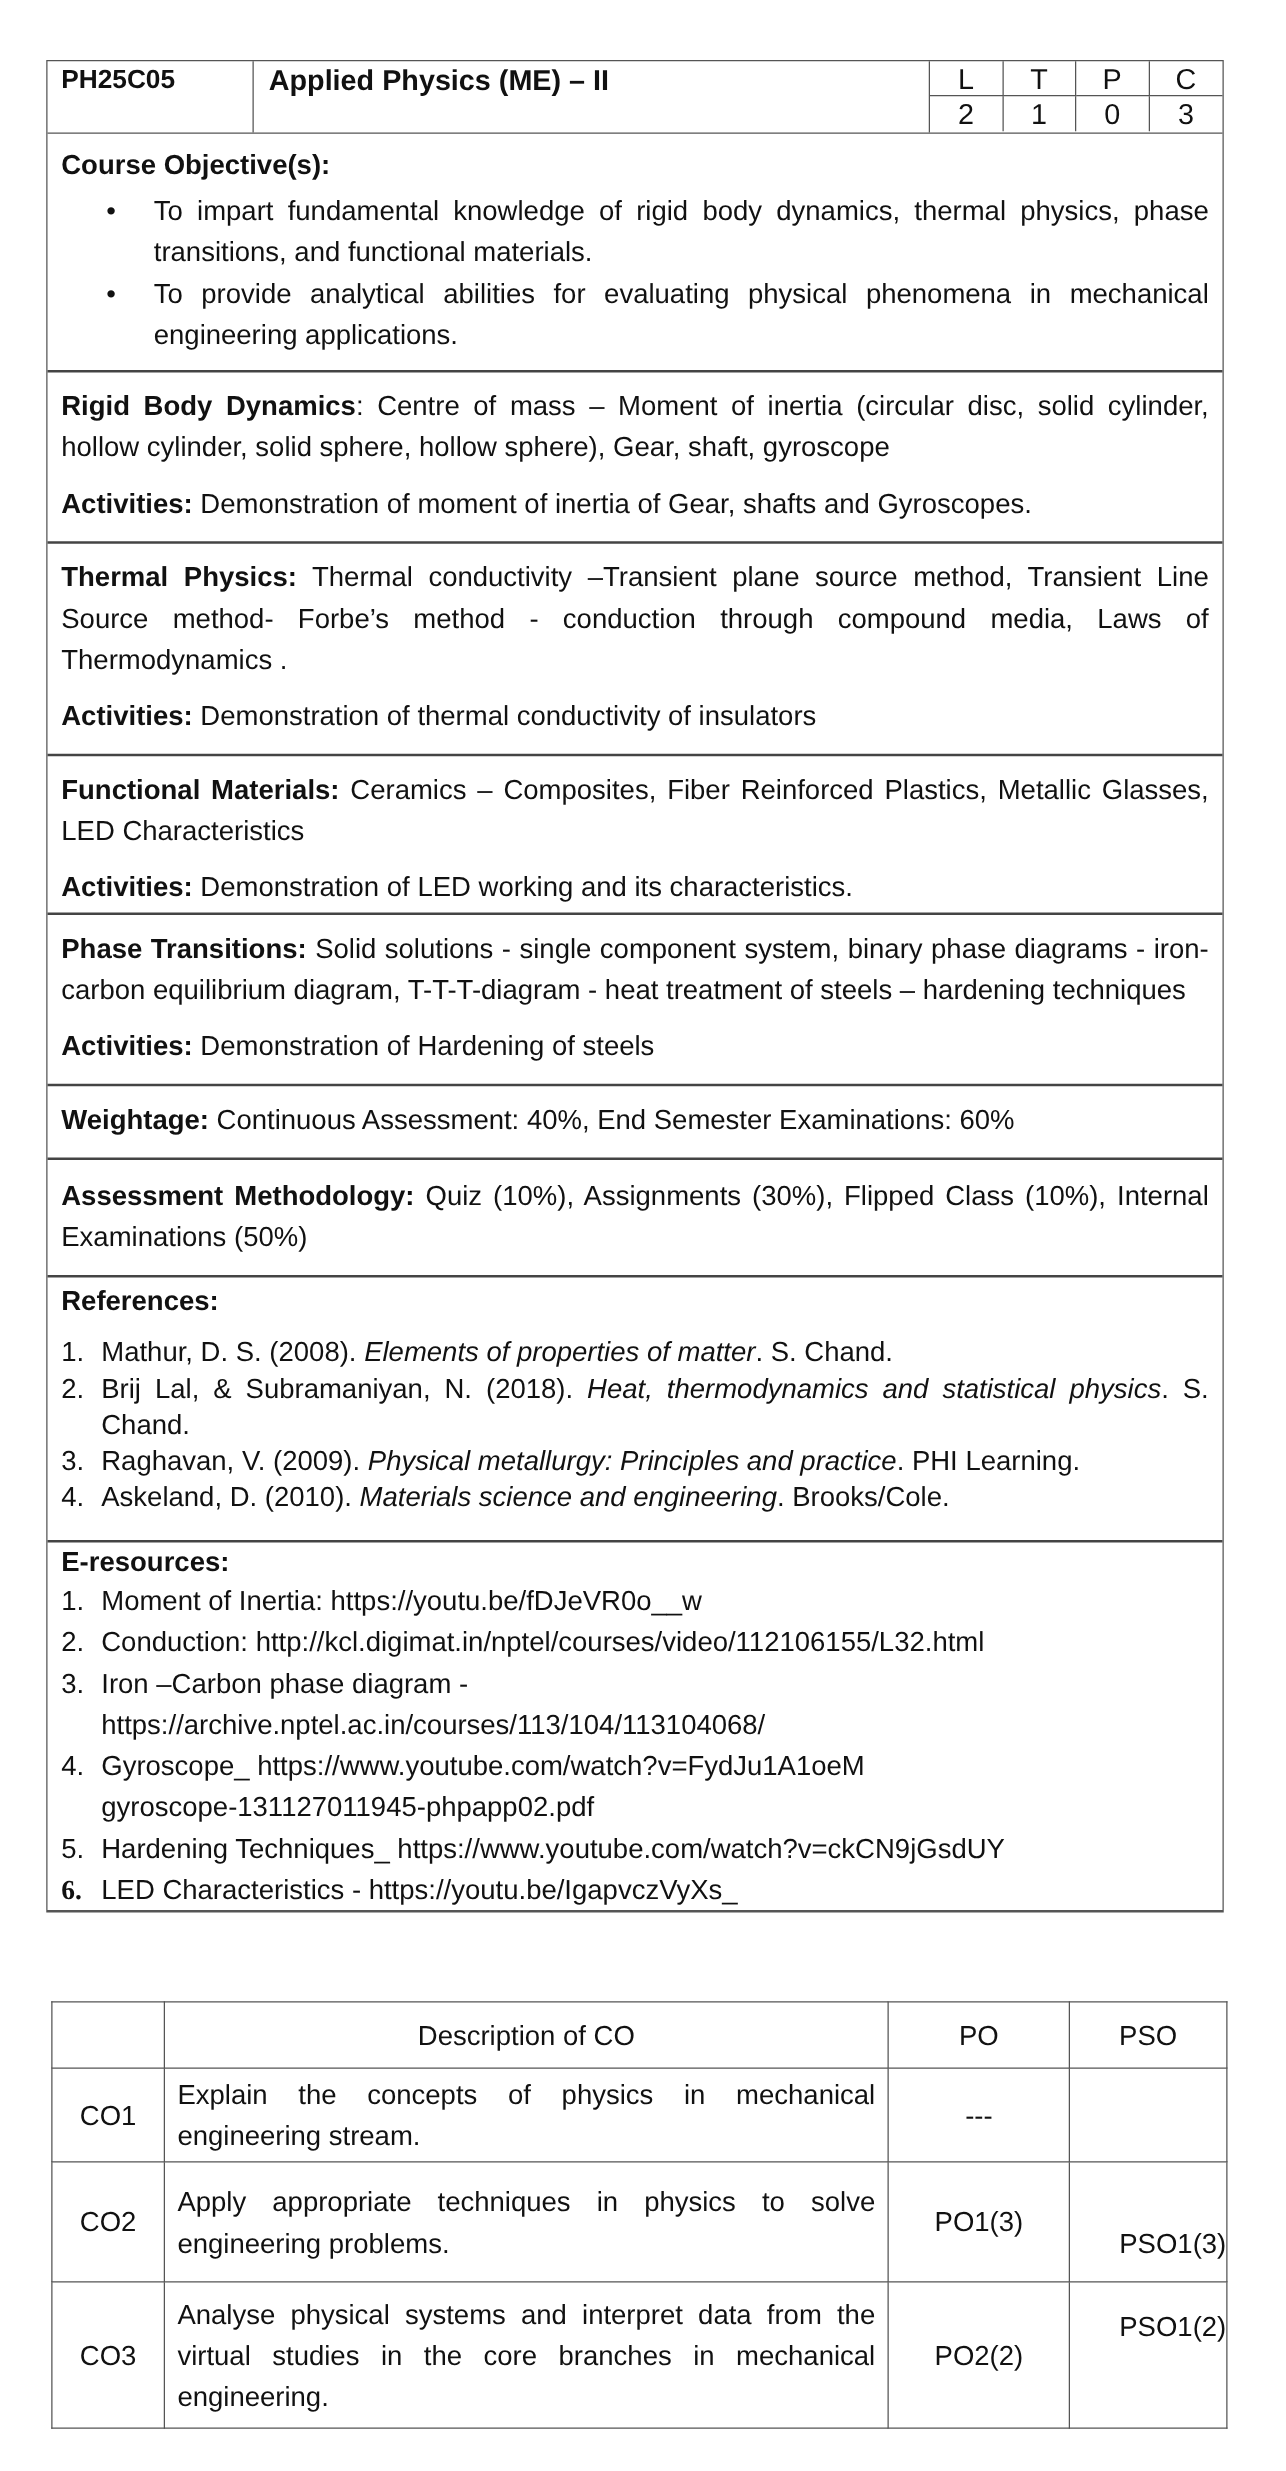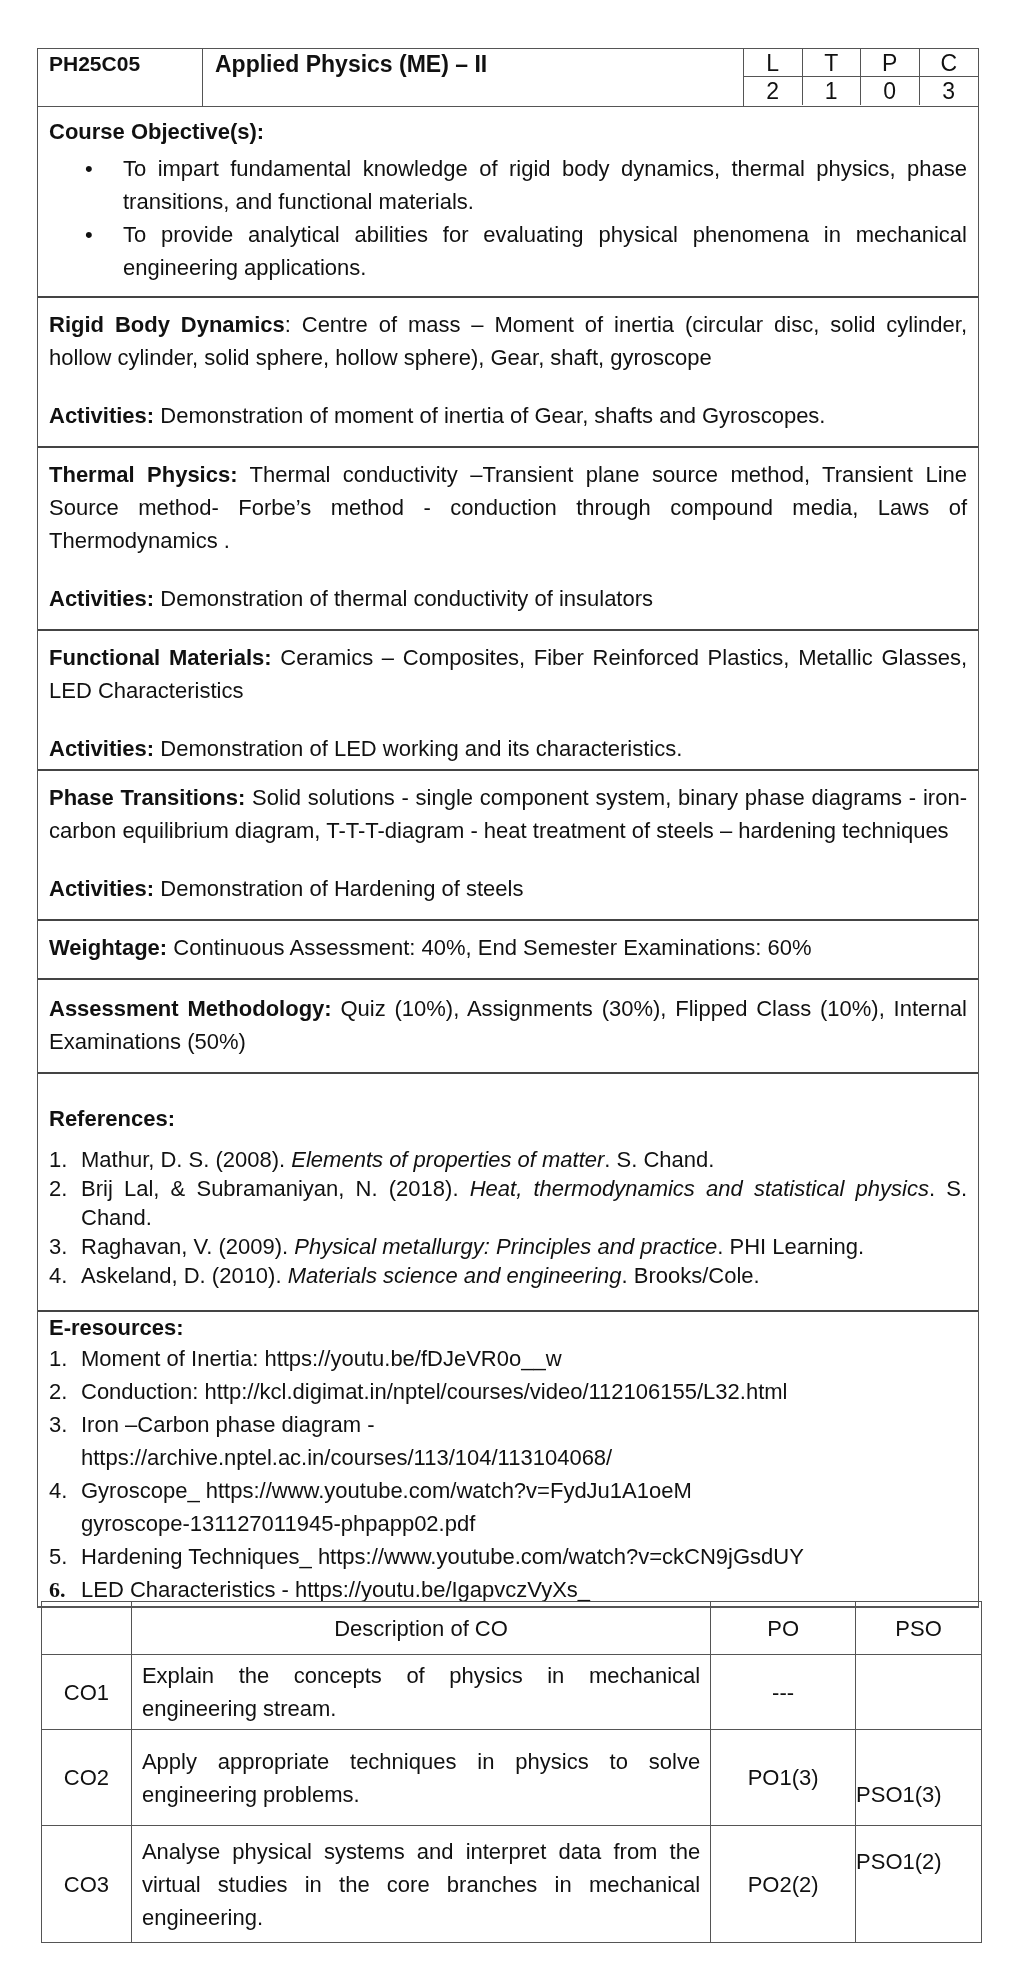--- a/index.html
+++ b/index.html
@@ -38,21 +38,21 @@
   .ltpc { display: grid; grid-template-columns: repeat(4, 58.5px); grid-template-rows: 28px 28px; }
   .ltpc div {
     text-align: center; font-size: 23px; line-height: 28px;
     border-right: 1.5px solid #555;
   }
   .ltpc div:nth-child(4n) { border-right: none; }
   .ltpc div.top { border-bottom: 1.5px solid #555; }
 
   .cell { padding: 10px 11px 10px 11px; text-align: justify; }
   .cell p { margin: 0; }
-  .cell p + p.act { margin-top: 25px; }
+  .cell p + p.act { margin-top: 12px; }
 
   .obj-title { font-weight: bold; margin-bottom: 4px; }
   ul.obj { list-style: none; padding-left: 0; }
   ul.obj li { position: relative; padding-left: 74px; text-align: justify; }
   ul.obj li .bullet {
     position: absolute; left: 36px; top: 0; font-size: 22px;
   }
 
   ol.refs { list-style: none; margin-top: 10px; }
   ol.refs li { position: relative; padding-left: 32px; line-height: 29px; text-align: justify; }
@@ -74,21 +74,21 @@
     line-height: 33px;
   }
   table.co td, table.co th {
     border: 1.5px solid #555;
     vertical-align: middle;
   }
   table.co th { font-weight: normal; text-align: center; height: 53px; }
   table.co td.co-id { text-align: center; width: 90px; }
   table.co td.desc { width: 580px; padding: 4px 10px; text-align: justify; }
   table.co td.po { width: 145px; text-align: center; }
-  table.co td.pso { width: 126px; text-align: left; }
+  table.co td.pso { width: 126px; text-align: right; }
   table.co tr.r1 td { height: 71px; }
   table.co tr.r2 td { height: 96px; }
   table.co tr.r3 td { height: 117px; }
   .pso-bottom { display: block; padding-top: 34px; }
   .pso-top { display: block; padding-bottom: 46px; }
 </style>
 </head>
 <body>
 
 <div class="main">
@@ -143,21 +143,21 @@
   </div>
 
   <div class="row cell thick" style="padding-top:10px;padding-bottom:14px;">
     <p><b>Weightage:</b><span> Continuous Assessment: 40%, End Semester Examinations: 60%</span></p>
   </div>
 
   <div class="row cell thick" style="padding-top:12px;padding-bottom:14px;">
     <p><b>Assessment Methodology:</b><span> Quiz (10%), Assignments (30%), Flipped Class (10%), Internal Examinations (50%)</span></p>
   </div>
 
-  <div class="row cell thick" style="padding-top:28px;padding-bottom:20px;">
+  <div class="row cell thick" style="padding-top:2px;padding-bottom:20px;">
     <div class="b">References:</div>
     <ol class="refs">
       <li><span class="num">1.</span><span>Mathur, D. S. (2008). </span><i>Elements of properties of matter</i><span>. S. Chand.</span></li>
       <li><span class="num">2.</span><span>Brij Lal, &amp; Subramaniyan, N. (2018). </span><i>Heat, thermodynamics and statistical physics</i><span>. S. Chand.</span></li>
       <li><span class="num">3.</span><span>Raghavan, V. (2009). </span><i>Physical metallurgy: Principles and practice</i><span>. PHI Learning.</span></li>
       <li><span class="num">4.</span><span>Askeland, D. (2010). </span><i>Materials science and engineering</i><span>. Brooks/Cole.</span></li>
     </ol>
   </div>
 
   <div class="row cell" style="padding-top:2px;padding-bottom:0;">

